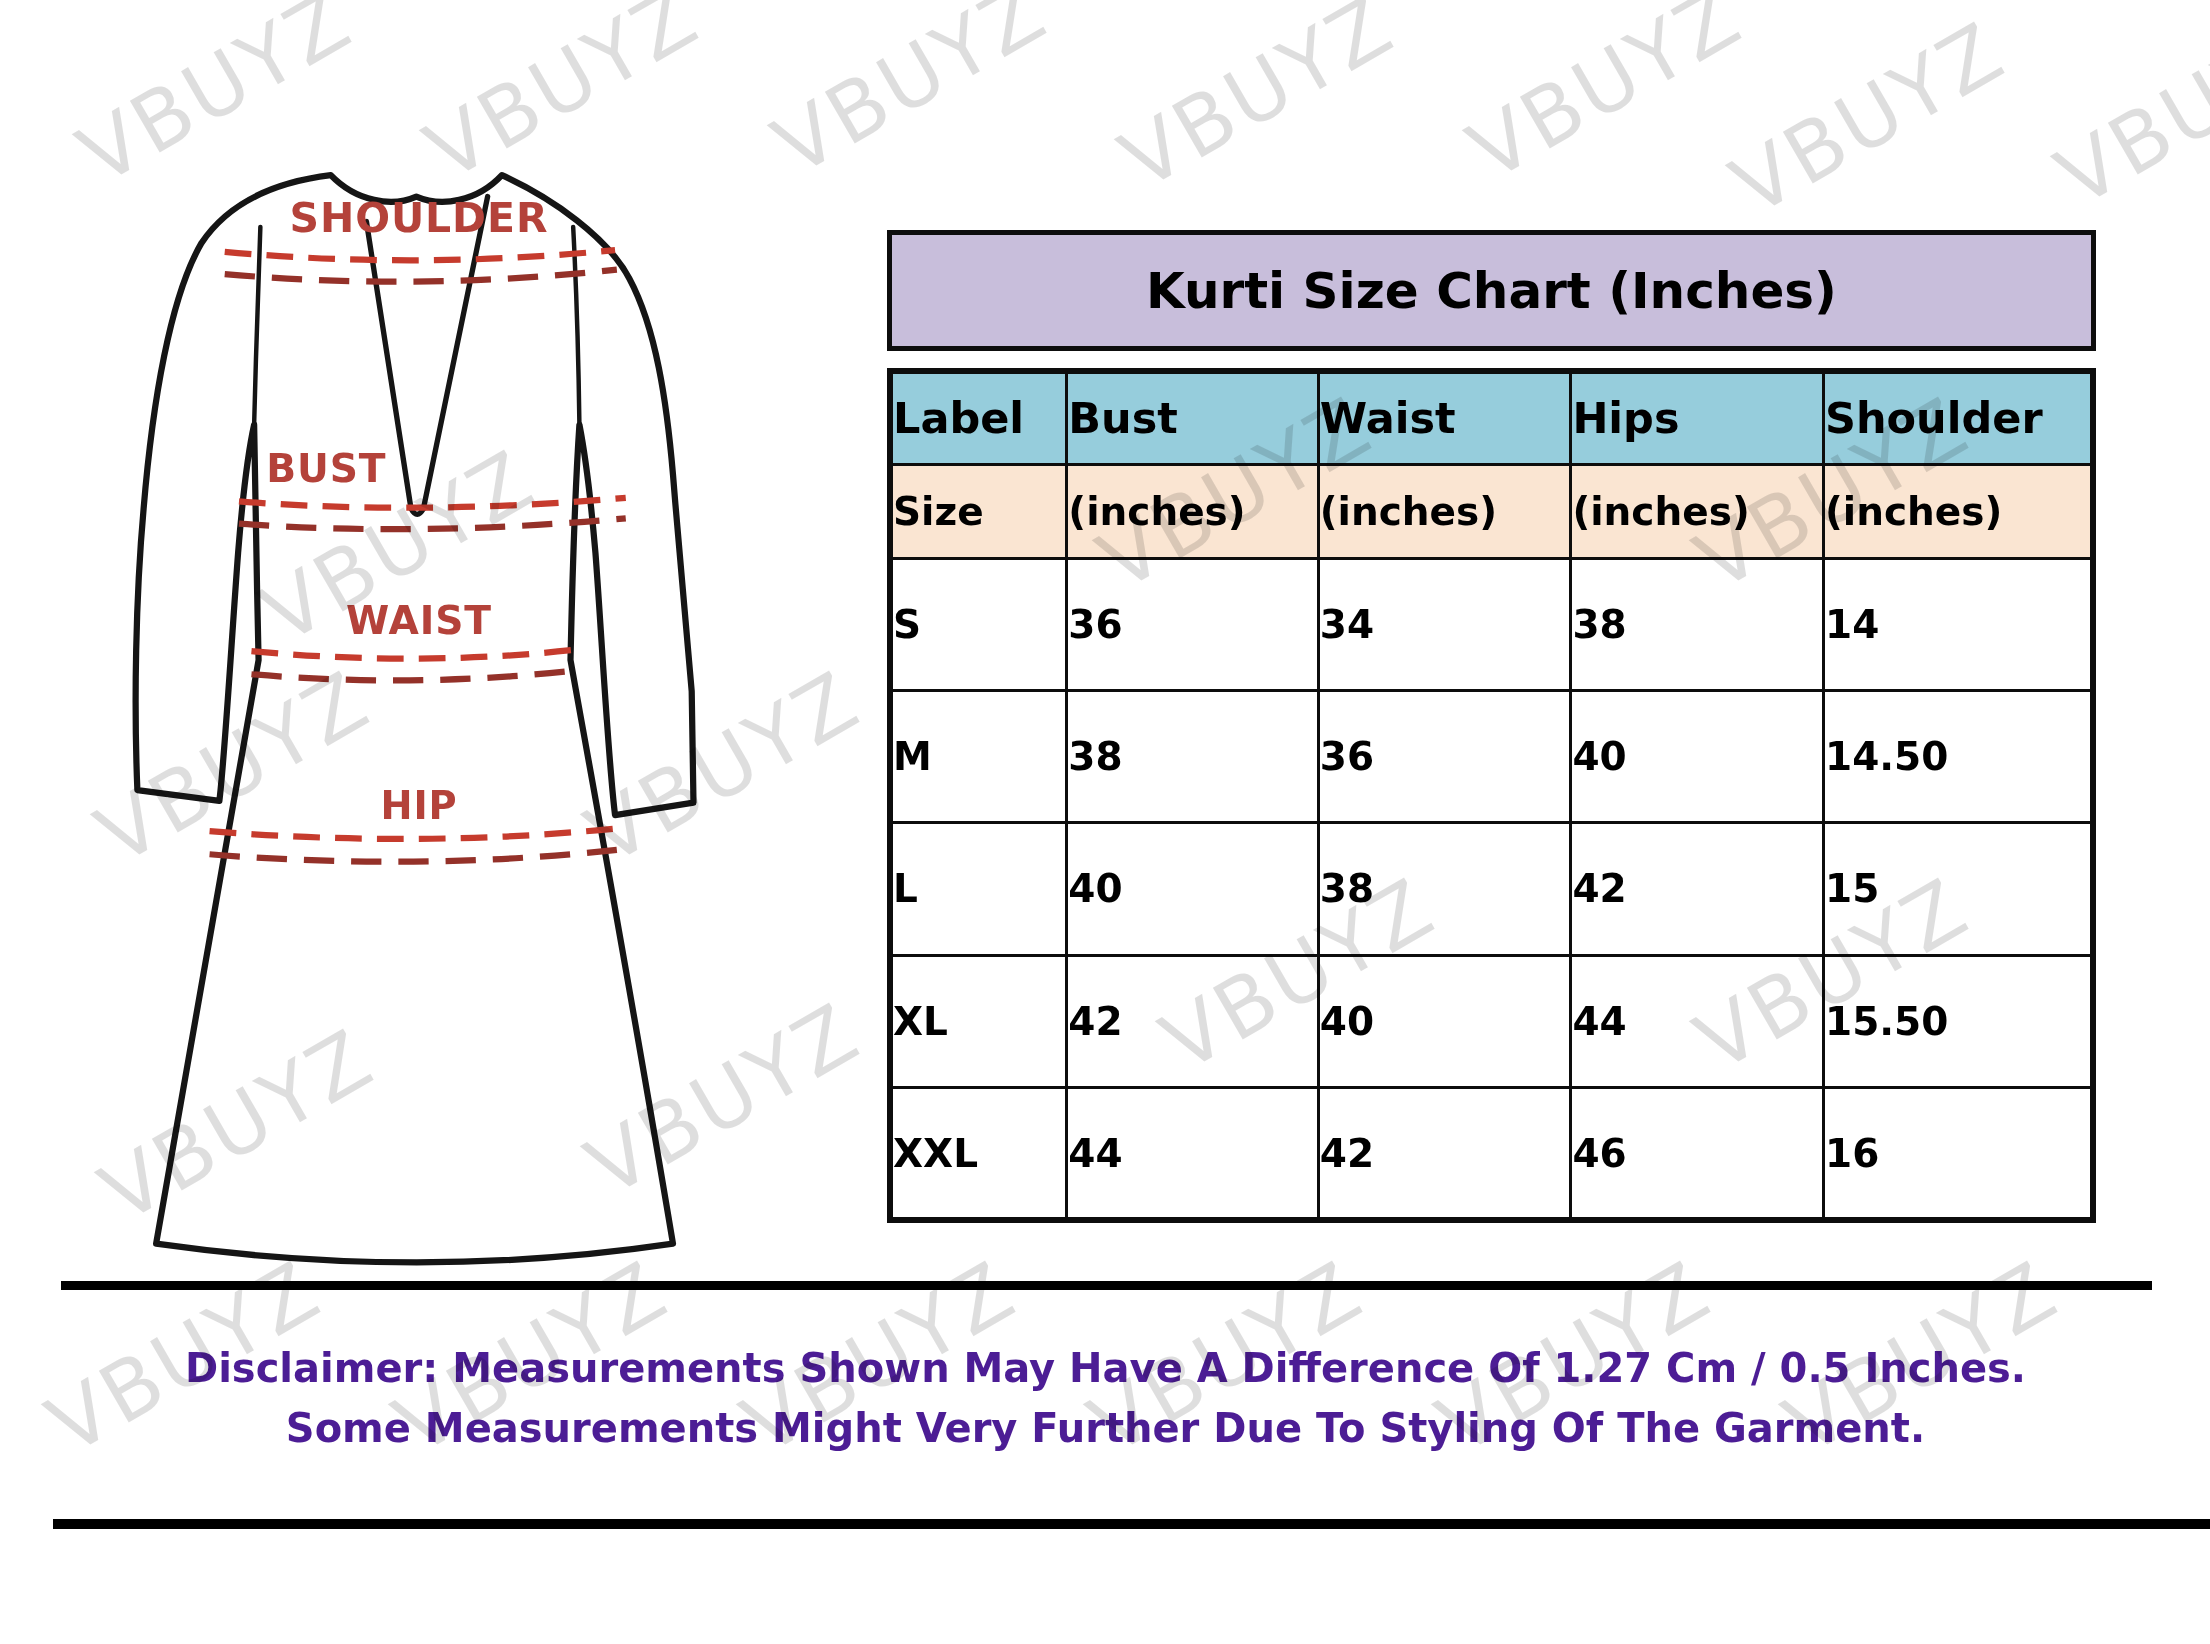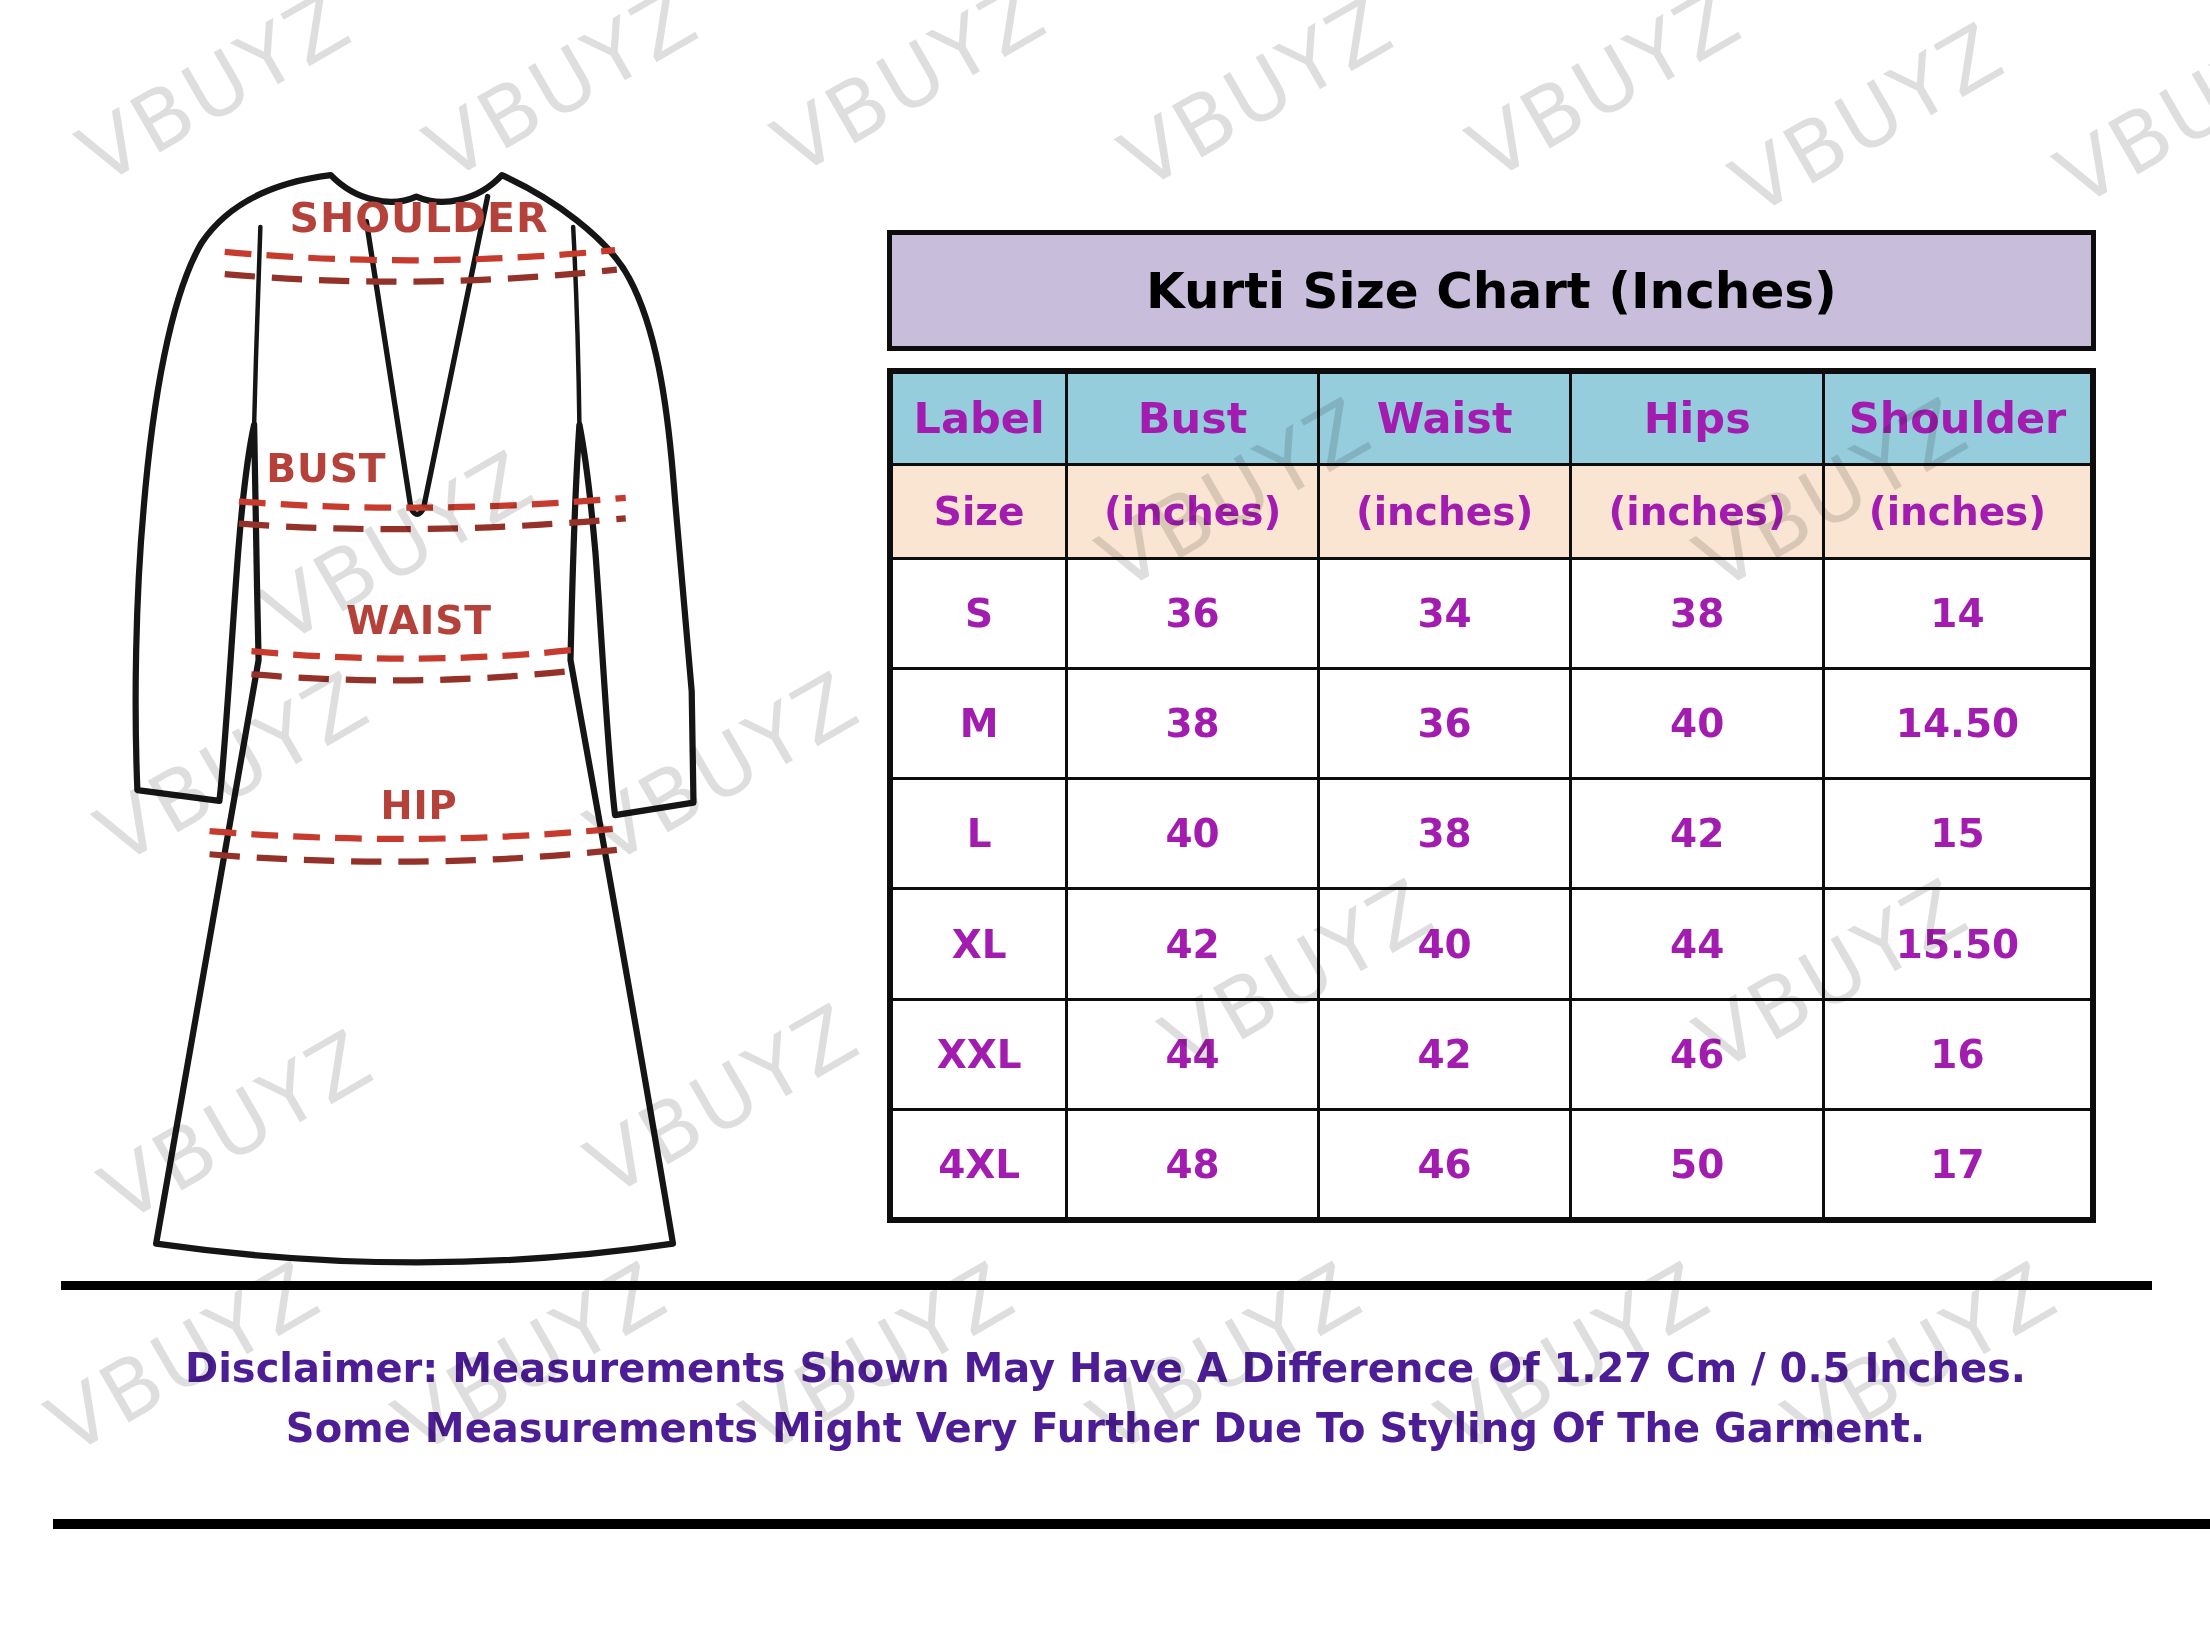--- a/index.html
+++ b/index.html
@@ -67,22 +67,22 @@
   .size-table{
     position:absolute;left:887px;top:368px;width:1209px;height:855px;
     border-collapse:collapse;
     table-layout:fixed;
     z-index:2;
     border:6.2px solid var(--border_black);
     background:#ffffff;
   }
   .size-table th,.size-table td{
     border:3.6px solid var(--border_black);
-    text-align:center;vertical-align:middle;
-    padding:0;color:#a21caf;
+    text-align:left;vertical-align:middle;
+    padding:0;color:#000000;
   }
   .size-table thead tr.hdr{height:93px;}
   .size-table thead tr.subhdr{height:94px;}
   .size-table thead tr.hdr th{background:var(--header_bg);font-size:43px;font-weight:bold;}
   .size-table thead tr.subhdr th{background:var(--subheader_bg);font-size:39px;font-weight:bold;}
   .size-table tbody tr{height:94px;}
   .size-table tbody td{font-size:39px;font-weight:bold;background:#ffffff;}
 
   
   .rule{position:absolute;background:#000;z-index:2;}
@@ -203,27 +203,20 @@
           <td>40</td>
           <td>44</td>
           <td>15.50</td>
         </tr>
         <tr>
           <td>XXL</td>
           <td>44</td>
           <td>42</td>
           <td>46</td>
           <td>16</td>
-        </tr>
-        <tr>
-          <td>4XL</td>
-          <td>48</td>
-          <td>46</td>
-          <td>50</td>
-          <td>17</td>
         </tr>
       </tbody>
   </table>
 
   <div class="rule rule-top"></div>
   <div class="disclaimer">
     <div>Disclaimer: Measurements Shown May Have A Difference Of 1.27 Cm / 0.5 Inches.</div>
     <div>Some Measurements Might Very Further Due To Styling Of The Garment.</div>
   </div>
   <div class="rule rule-bottom"></div>

